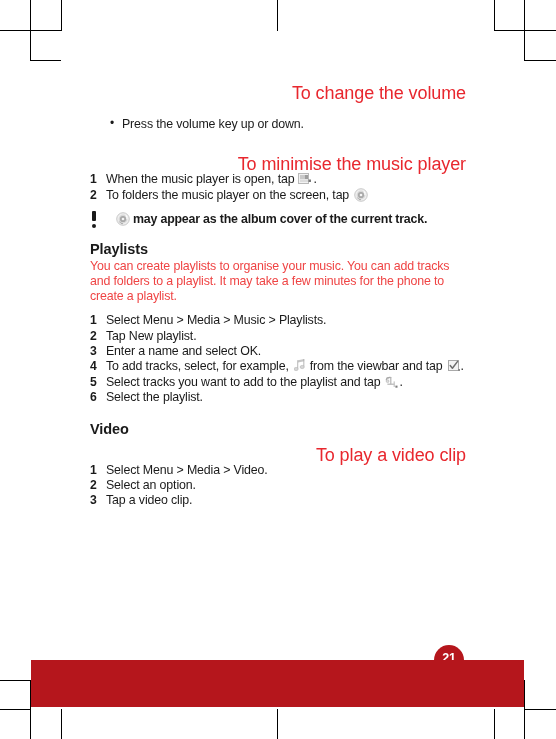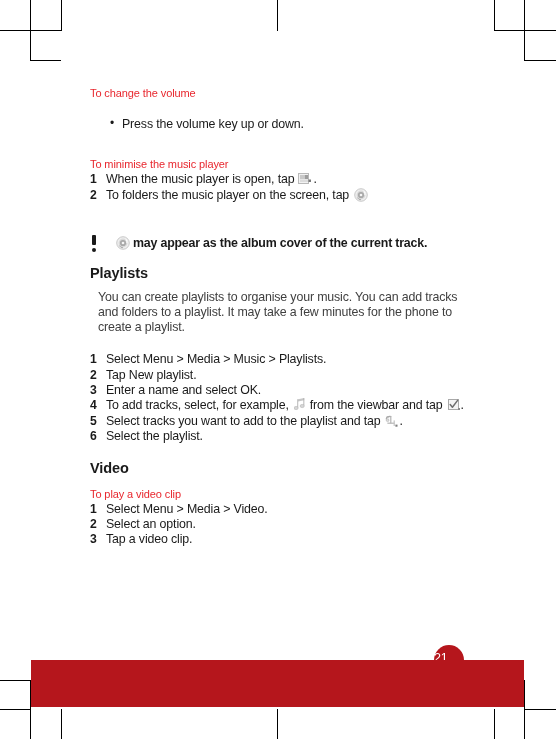--- a/index.html
+++ b/index.html
@@ -32,32 +32,33 @@
   
   .sec-title {
     font-size: 14.5px;
     font-weight: bold;
     color: #1a1a1a;
     letter-spacing: -0.1px;
     margin: 0 0 1px 0;
     line-height: 17px;
   }
   .task-head {
-    font-size: 11px;
+    font-size: 18px;
     color: #e8272e;
     line-height: 15px;
     margin: 0;
     letter-spacing: -0.1px;
+    text-align: right;
   }
   .body-text {
     font-size: 12.4px;
-    color: #404040;
+    color: #ef4444;
     line-height: 15.2px;
     letter-spacing: -0.15px;
-    margin: 8px;
+    margin: 0;
   }
   .spacer-sm { height: 9px; }
   .spacer-md { height: 13px; }
   .spacer-lg { height: 15px; }
 
   
   ul.bullets {
     list-style: none;
     margin: 16px;
     padding: 0;
@@ -105,21 +106,20 @@
 
   
   .note-row {
     position: relative;
     padding-left: 26px;
     font-size: 12.4px;
     font-weight: bold;
     color: #1a1a1a;
     line-height: 15.4px;
     letter-spacing: -0.2px;
-    margin-top: 24px;
   }
   .bang {
     position: absolute;
     left: 0px;
     top: -1px;
     width: 8px;
     height: 17px;
   }
   .bang .bar {
     position: absolute;
@@ -159,24 +159,24 @@
     top: 645px;
     width: 30px;
     height: 30px;
     border-radius: 50%;
     background: #b5161c;
   }
   .page-badge span {
     position: absolute;
     left: 0; right: 0;
     top: 6px;
-    text-align: left;
+    text-align: center;
     color: #ffffff;
     font-size: 12.5px;
-    font-weight: normal;
+    font-weight: bold;
     letter-spacing: -0.2px;
   }
 </style>
 </head>
 <body>
 
 <div class="crop crop-v" style="left:30px;  top:0px;   height:31px;"></div>
 <div class="crop crop-h" style="left:0px;   top:30px;  width:31px;"></div>
 <div class="crop crop-v" style="left:61px;  top:0px;   height:31px;"></div>
 <div class="crop crop-h" style="left:30px;  top:60px;  width:31px;"></div>

